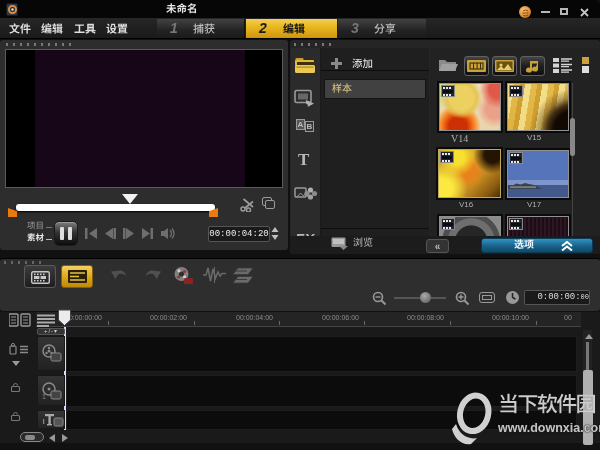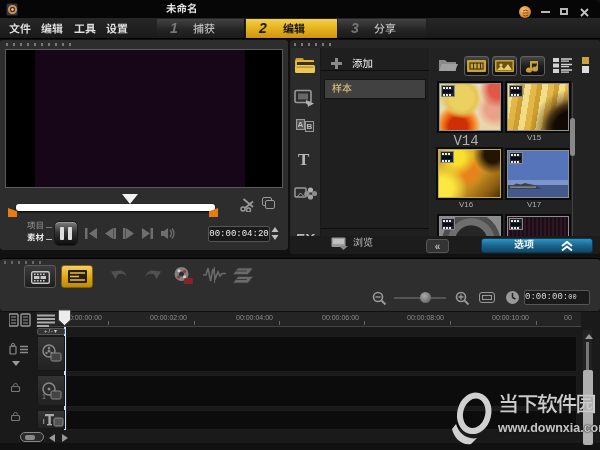--- a/index.html
+++ b/index.html
@@ -283,21 +283,21 @@
     <div class="abs" style="left:1px;top:1px;width:14px;height:12px;background:#20242c;border:1px solid #888">
       <div class="abs" style="left:1px;top:1px;width:10px;height:2.4px;background-image:repeating-linear-gradient(90deg,#e8e8e8 0 1.6px,transparent 1.6px 3.2px)"></div>
       <div class="abs" style="left:1px;top:4.4px;width:10px;height:2.6px;background:#0a0c14"></div>
       <div class="abs" style="left:1px;top:8px;width:10px;height:2.4px;background-image:repeating-linear-gradient(90deg,#e8e8e8 0 1.6px,transparent 1.6px 3.2px)"></div>
     </div>
     </div>
     <svg class="abs" style="left:508px;top:182px" width="34" height="8">
       <path d="M0 7 L0 3 L5 3.5 L8 1.5 L13 2.5 L17 1 L21 2 L26 3 L30 5 L34 7 Z" fill="#39424d"></path>
       <rect x="2" y="4.5" width="26" height="1.2" fill="#c8c0b8" opacity="0.7"></rect>
     </svg>
-    <div class="abs" style="left:451px;top:133px;width:30px;text-align:center;color:#b0b0b0;font-size:14px;font-family:Liberation Mono, monospace">V14</div>
+    <div class="abs" style="left:451px;top:133px;width:30px;text-align:left;color:#b0b0b0;font-size:10px;font-family:Liberation Serif, serif">V14</div>
     <div class="abs" style="left:519px;top:133px;width:30px;text-align:center;color:#b0b0b0;font-size:8px;font-family:'Liberation Sans'">V15</div>
     <div class="abs" style="left:451px;top:200px;width:30px;text-align:center;color:#b0b0b0;font-size:8px;font-family:'Liberation Sans'">V16</div>
     <div class="abs" style="left:519px;top:200px;width:30px;text-align:center;color:#b0b0b0;font-size:8px;font-family:'Liberation Sans'">V17</div>
 <div class="abs" style="left:572px;top:83px;width:1px;height:155px;background:#444"></div>
 <div class="abs" style="left:570px;top:118px;width:5px;height:38px;background:#888;border-radius:3px"></div>
 
 <div class="abs" style="left:290px;top:236px;width:310px;height:18px;background:#1c1c1c;border-radius:0 0 3px 3px"></div>
 <div class="abs" style="left:426px;top:239px;width:23px;height:14px;background:#333;border:1px solid #555;border-radius:3px;color:#bbb;text-align:center;line-height:13px;font-size:10px;font-weight:bold">«</div>
 <div class="abs" style="left:481px;top:238px;width:112px;height:15px;background:linear-gradient(#2f94c4,#196188 55%,#0f4a68);border-radius:3px 3px 3px 3px;border:1px solid #0a3a55"></div>
 <svg class="abs" style="left:560px;top:241px" width="14" height="10">
@@ -393,21 +393,21 @@
       <path d="M9.5 9.5 l4 4" stroke="#999" stroke-width="2"></path>
       <path d="M3.5 6 h5 M6 3.5 v5" stroke="#999" stroke-width="1.4"></path>
     </svg>
 <div class="abs" style="left:479px;top:292px;width:16px;height:11px;border:1px solid #999;border-radius:3px">
       <div class="abs" style="left:2px;top:2px;width:10px;height:5px;border:1px solid #999"></div>
     </div>
 <svg class="abs" style="left:505px;top:290px" width="15" height="15">
       <circle cx="7.5" cy="7.5" r="6.5" fill="#999"></circle>
       <path d="M7.5 7.5 L7.5 3 M7.5 7.5 L10.5 9" stroke="#222" stroke-width="1.5"></path>
     </svg>
-<div class="abs" style="left:524px;top:290px;width:66px;height:15px;background:#1a1a1a;border:1px solid #555;border-radius:2px;color:#ddd;font-family:'Liberation Mono',monospace;font-size:9px;line-height:13px;text-align:left">0:00:00:<span style="font-size:7px">00</span></div>
+<div class="abs" style="left:524px;top:290px;width:66px;height:15px;background:#1a1a1a;border:1px solid #555;border-radius:2px;color:#ddd;font-family:'Liberation Mono',monospace;font-size:9px;line-height:13px;text-align:right">0:00:00:<span style="font-size:7px">00</span></div>
 
 <div class="abs" style="left:0;top:312px;width:600px;height:131px;background:#1a1a1a">
 </div>
 
 <div class="abs" style="left:36px;top:312px;width:545px;height:15px;background:#242424;border-bottom:1px solid #444"></div>
 <div class="abs" style="left:65px;top:314px;color:#8d8d8d;font-size:7px;font-family:'Liberation Sans'">00:00:00:00</div>
     <div class="abs" style="left:108px;top:321px;width:1px;height:4px;background:#666"></div>
     <div class="abs" style="left:150px;top:314px;color:#8d8d8d;font-size:7px;font-family:'Liberation Sans'">00:00:02:00</div>
     <div class="abs" style="left:194px;top:321px;width:1px;height:4px;background:#666"></div>
     <div class="abs" style="left:236px;top:314px;color:#8d8d8d;font-size:7px;font-family:'Liberation Sans'">00:00:04:00</div>

